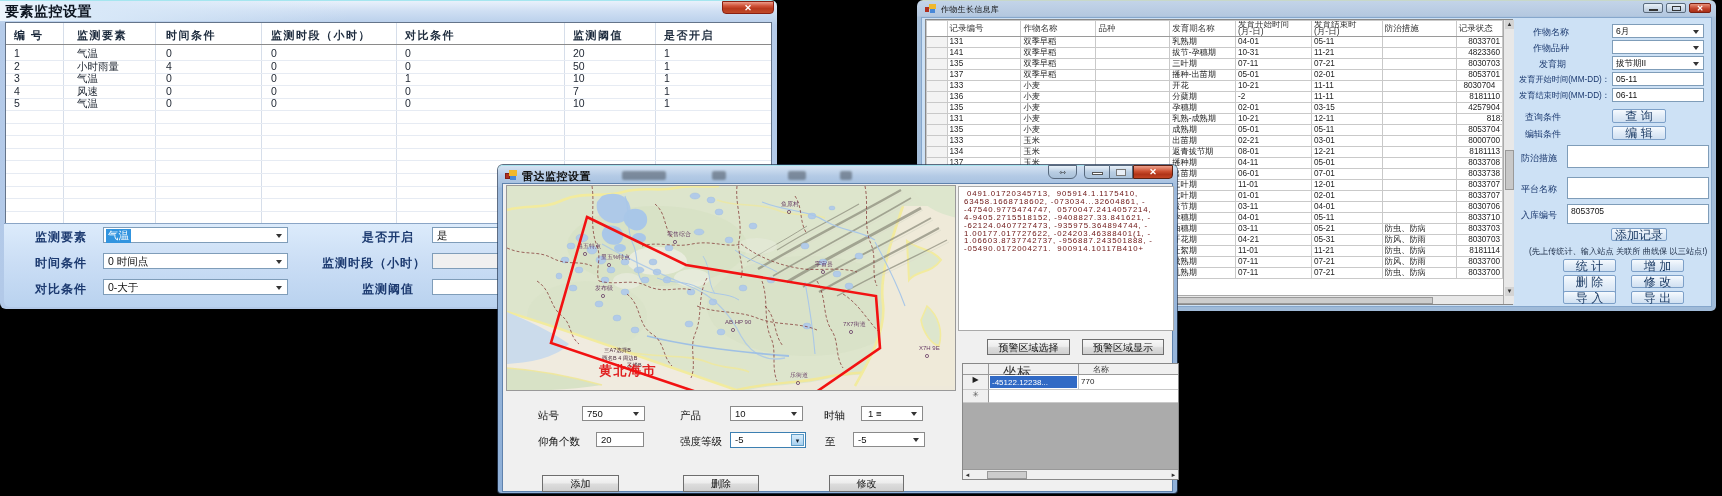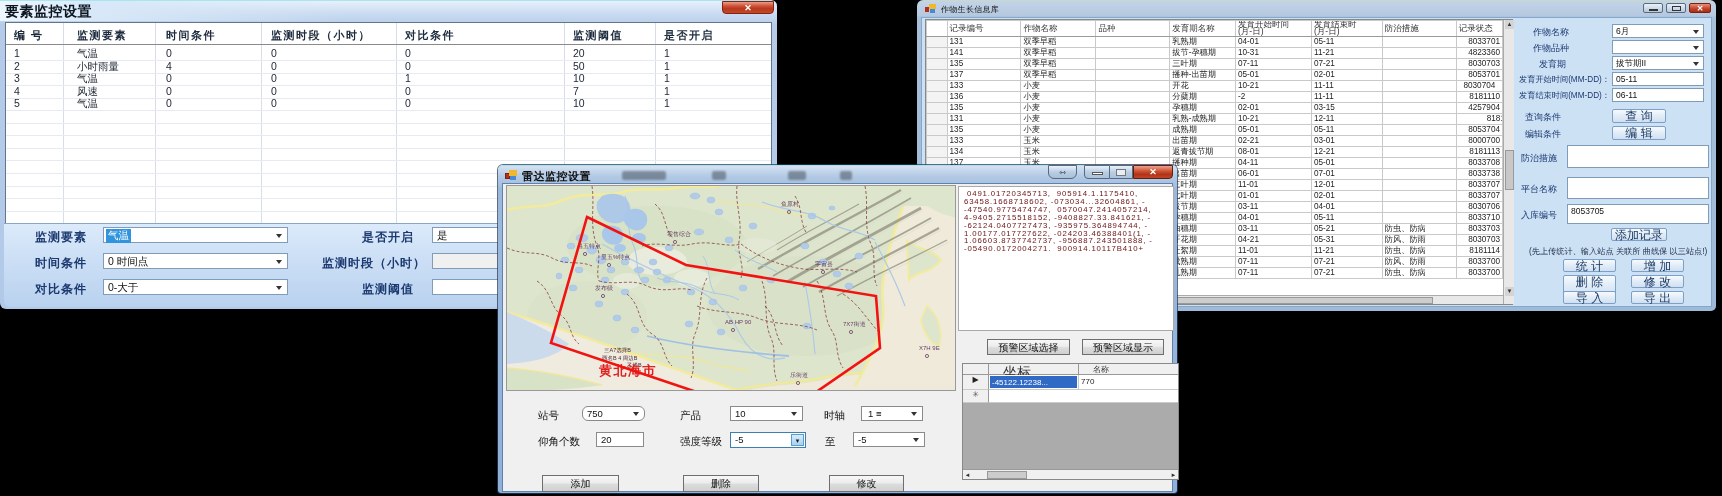--- a/index.html
+++ b/index.html
@@ -666,21 +666,21 @@
 <div class="ab" style="left:116px;top:11px;width:99px;height:15px;background:#fff;border-bottom:1px solid #c9c9c9;font-size:8px;color:#222;line-height:14px;padding-left:2px;filter:blur(.3px);">770</div>
 <div class="ab" style="left:0;top:26px;width:26px;height:13px;background:#f0f0f0;border-right:1px solid #999;border-bottom:1px solid #c9c9c9;font-size:8px;color:#555;text-align:center;">✳</div>
 <div class="ab" style="left:26px;top:26px;width:189px;height:13px;background:#fff;border-bottom:1px solid #c9c9c9;"></div>
 <div class="ab" style="left:0;top:105px;width:215px;height:10px;background:#f0f0f0;border-top:1px solid #999;">
             <div class="ab" style="left:0;top:1px;width:9px;height:8px;font-size:6px;line-height:8px;text-align:center;color:#333;">◄</div>
             <div class="ab" style="left:24px;top:1px;width:40px;height:8px;background:#ccc;border:1px solid #999;"></div>
             <div class="ab" style="right:0;top:1px;width:9px;height:8px;font-size:6px;line-height:8px;text-align:center;color:#333;">►</div>
           </div>
 </div>
 <div class="blab" style="left:35px;top:225px;">站号</div>
-<div class="bcombo" style="left:79px;top:222px;width:63px;height:15px;border-radius:6px;">
+<div class="bcombo" style="left:79px;top:222px;width:63px;height:15px;">
           <div class="ab" style="left:4px;top:1px;">750</div>
           <div class="arr" style="right:5px;top:5px;"></div>
         </div>
 <div class="blab" style="left:177px;top:225px;">产品</div>
 <div class="bcombo" style="left:227px;top:222px;width:73px;height:15px;">
           <div class="ab" style="left:4px;top:1px;">10</div>
           <div class="arr" style="right:5px;top:5px;"></div>
         </div>
 <div class="blab" style="left:321px;top:225px;">时轴</div>
 <div class="bcombo" style="left:358px;top:222px;width:62px;height:15px;">

